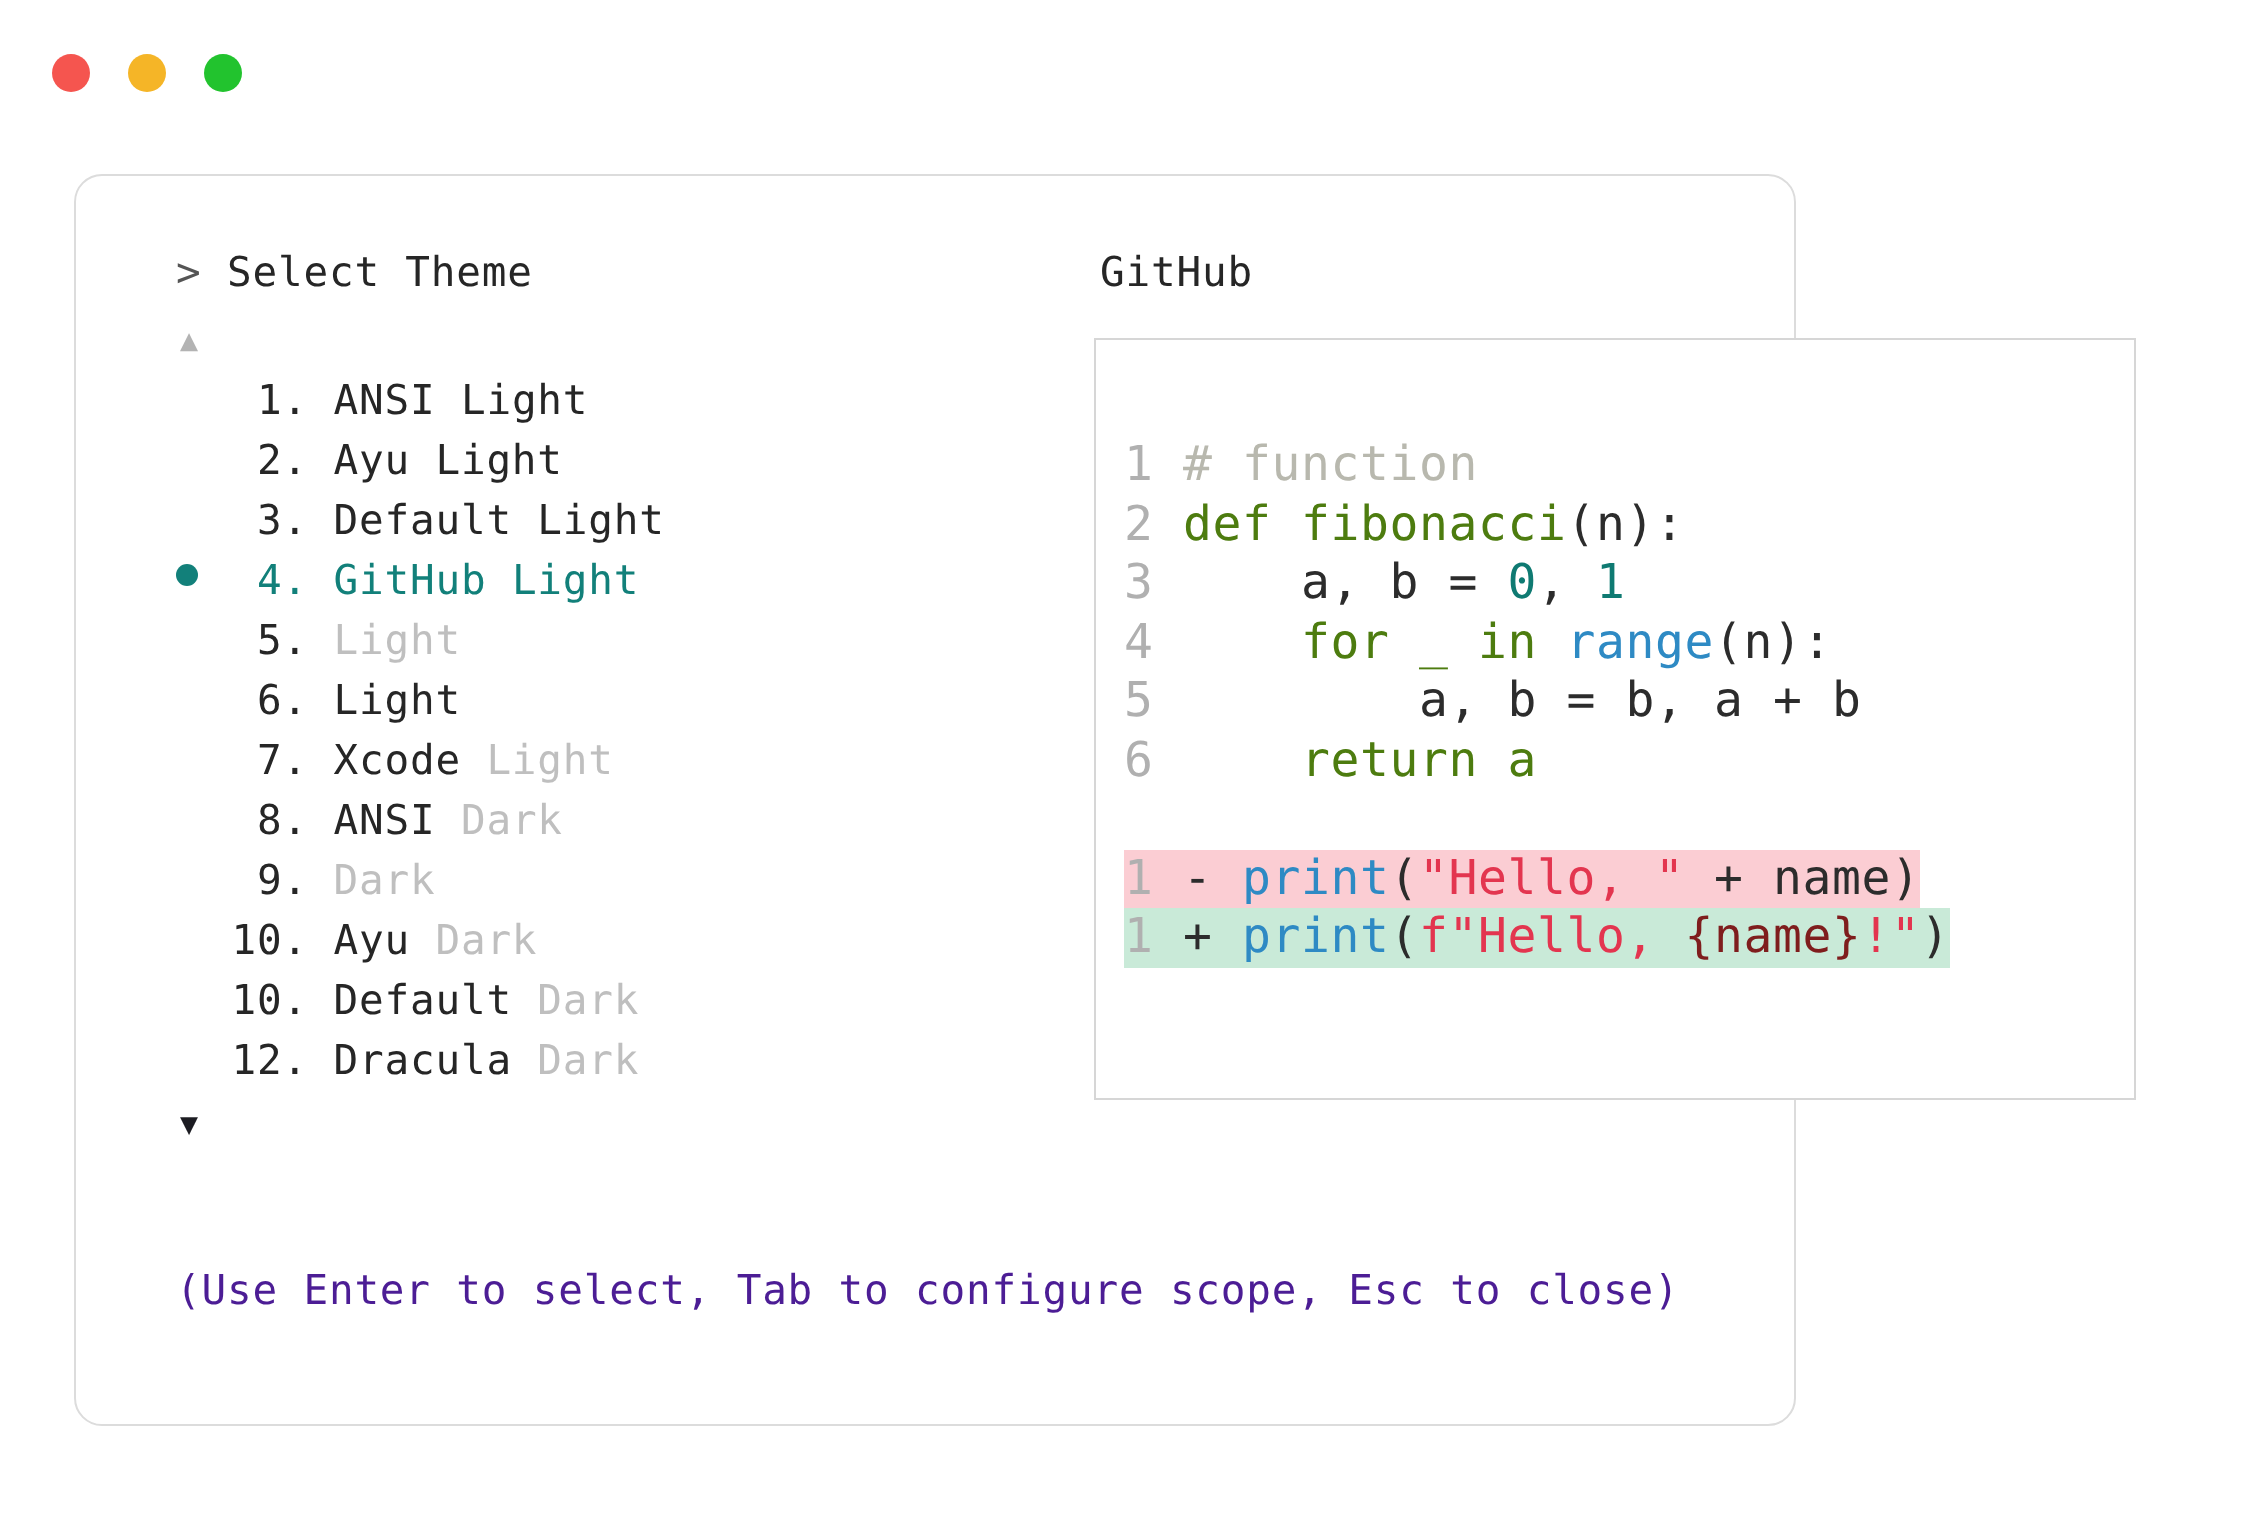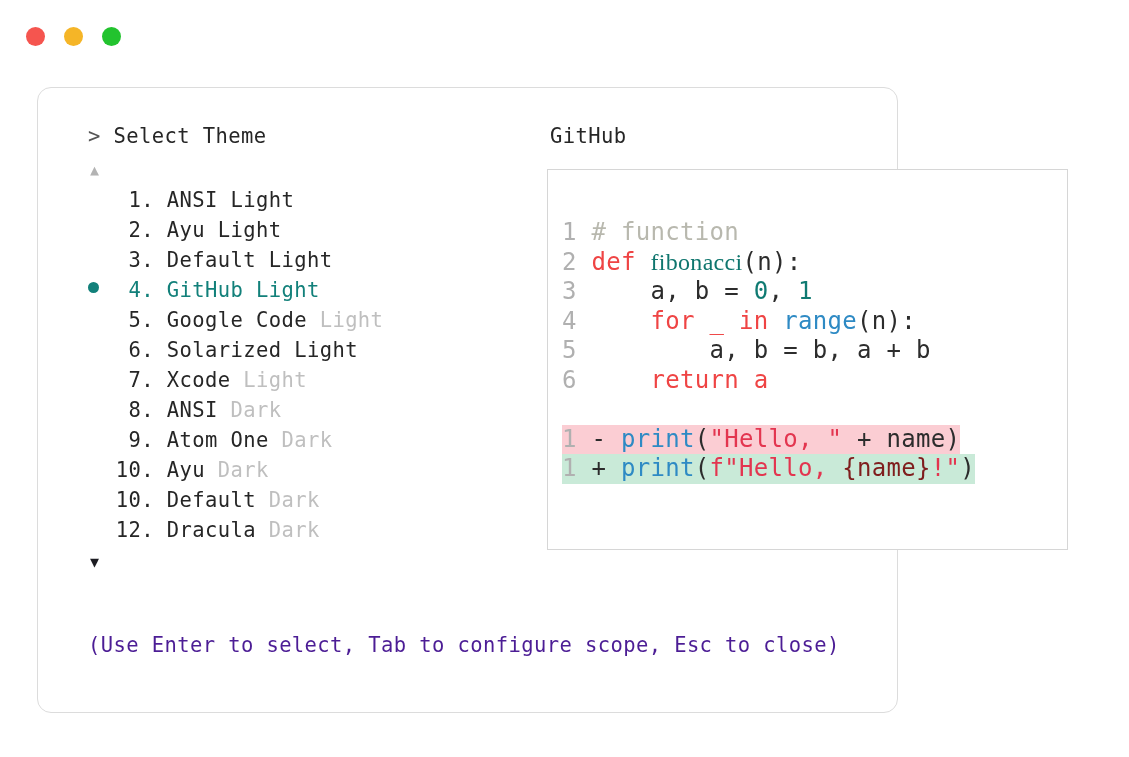--- a/index.html
+++ b/index.html
@@ -174,22 +174,22 @@
     color: #b0b0b0;
   }
   .diff-line {
     display: inline-block;
     white-space: pre;
   }
   .diff-del { background: #fbcdd3; }
   .diff-add { background: #c9ead8; }
 
   .tok-comment { color: #b8b8ae; }
-  .tok-keyword { color: #ef4444; text-align: right; }
-  .tok-func    { color: #0f766e; font-family: Liberation Serif, serif; }
+  .tok-keyword { color: #4d7c0f; text-align: right; }
+  .tok-func    { color: #4d7c0f; }
   .tok-plain   { color: #2c2c2c; }
   .tok-num     { color: #0f7a72; }
   .tok-builtin { color: #2e8ac4; }
   .tok-call    { color: #2e8ac4; }
   .tok-str     { color: #e3354f; }
   .tok-brace   { color: #7f1d1d; }
   .tok-sign    { color: #2c2c2c; }
 
   
   .footer-hint {
@@ -219,25 +219,25 @@
       <div class="left-col">
         <div class="prompt-row"><span class="prompt-caret">&gt;</span><span id="title-text"> Select Theme</span></div>
 
         <div class="scroll-arrow up">▲</div>
 
         <ul class="theme-list" id="theme-list">
             <li class="theme-item"><span class="bullet-slot"></span><span class="item-num">1.</span><span class="item-name"> ANSI</span><span class="item-variant variant-normal"> Light</span></li>
             <li class="theme-item"><span class="bullet-slot"></span><span class="item-num">2.</span><span class="item-name"> Ayu</span><span class="item-variant variant-normal"> Light</span></li>
             <li class="theme-item"><span class="bullet-slot"></span><span class="item-num">3.</span><span class="item-name"> Default</span><span class="item-variant variant-normal"> Light</span></li>
             <li class="theme-item selected"><span class="bullet-slot"><span class="bullet-dot"></span></span><span class="item-num">4.</span><span class="item-name"> GitHub</span><span class="item-variant variant-normal"> Light</span></li>
-            <li class="theme-item"><span class="bullet-slot"></span><span class="item-num">5.</span><span class="item-name"> Google Code</span><span class="item-variant variant-dim"> Light</span></li>
-            <li class="theme-item"><span class="bullet-slot"></span><span class="item-num">6.</span><span class="item-name"> Solarized</span><span class="item-variant variant-normal"> Light</span></li>
+            <li class="theme-item"><span class="bullet-slot"></span><span class="item-num">5.</span><span class="item-variant variant-dim"> Light</span></li>
+            <li class="theme-item"><span class="bullet-slot"></span><span class="item-num">6.</span><span class="item-variant variant-normal"> Light</span></li>
             <li class="theme-item"><span class="bullet-slot"></span><span class="item-num">7.</span><span class="item-name"> Xcode</span><span class="item-variant variant-dim"> Light</span></li>
             <li class="theme-item"><span class="bullet-slot"></span><span class="item-num">8.</span><span class="item-name"> ANSI</span><span class="item-variant variant-dim"> Dark</span></li>
-            <li class="theme-item"><span class="bullet-slot"></span><span class="item-num">9.</span><span class="item-name"> Atom One</span><span class="item-variant variant-dim"> Dark</span></li>
+            <li class="theme-item"><span class="bullet-slot"></span><span class="item-num">9.</span><span class="item-variant variant-dim"> Dark</span></li>
             <li class="theme-item"><span class="bullet-slot"></span><span class="item-num">10.</span><span class="item-name"> Ayu</span><span class="item-variant variant-dim"> Dark</span></li>
             <li class="theme-item"><span class="bullet-slot"></span><span class="item-num">10.</span><span class="item-name"> Default</span><span class="item-variant variant-dim"> Dark</span></li>
             <li class="theme-item"><span class="bullet-slot"></span><span class="item-num">12.</span><span class="item-name"> Dracula</span><span class="item-variant variant-dim"> Dark</span></li>
           </ul>
 
         <div class="scroll-arrow down">▼</div>
       </div>
 
       <div class="right-col">
         <div class="preview-label">GitHub</div>

